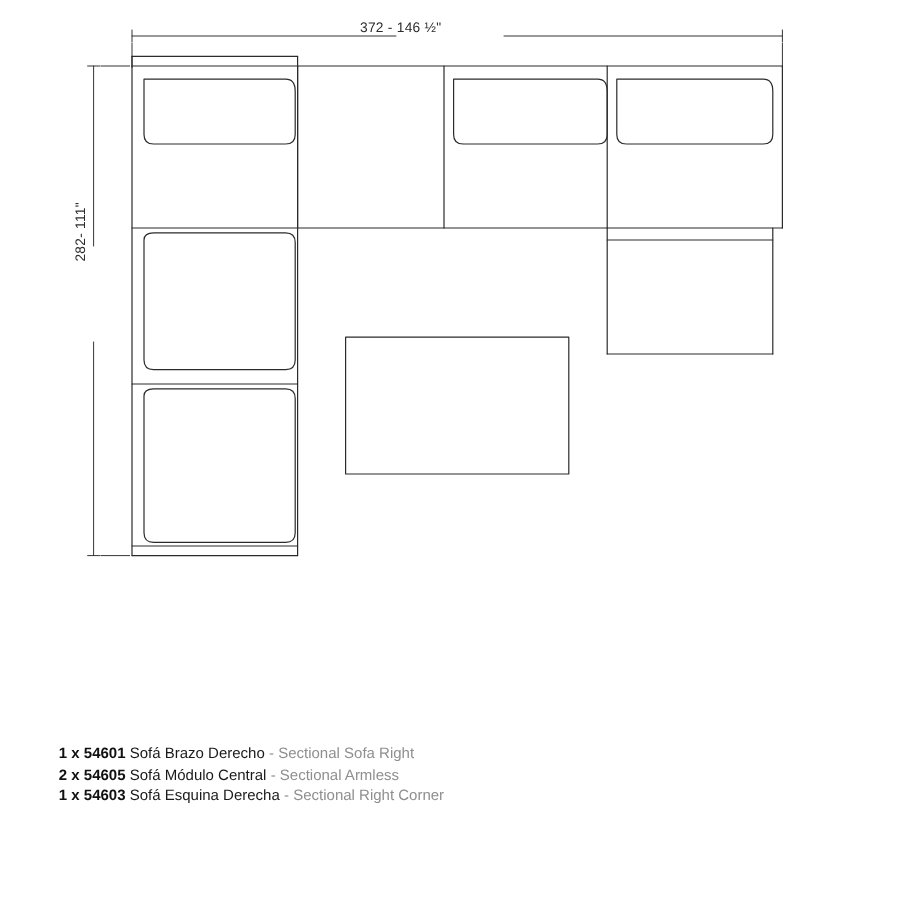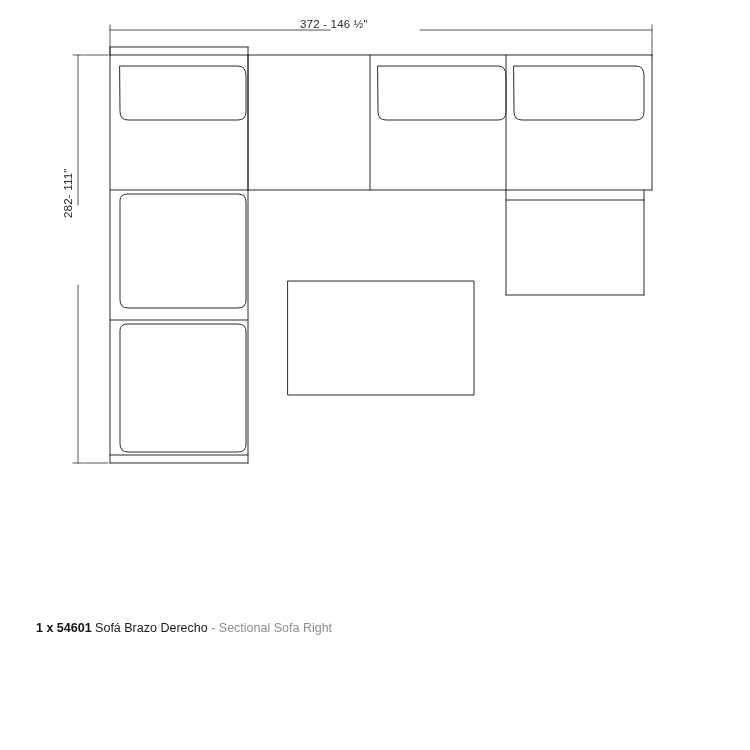--- a/index.html
+++ b/index.html
@@ -49,21 +49,21 @@
     position: absolute;
     left: 0;
     top: 0;
     width: 750px;
     height: 600px;
   }
 
   
   .legend {
     position: absolute;
-    left: 36px;
+    left: 49px;
     top: 620px;
     width: 680px;
   }
   .legend-row {
     font-size: 12.5px;
     line-height: 17.6px;
     white-space: nowrap;
     color: #1a1a1a;
   }
   .legend-qty {
@@ -164,15 +164,27 @@
     </g>
   </svg>
 
   <div class="legend">
     <div class="legend-row">
       <span class="legend-qty">1 x 54601</span>
       <span class="legend-name">Sofá Brazo Derecho</span>
       <span class="legend-en">-</span>
       <span class="legend-en">Sectional Sofa Right</span>
     </div>
+    <div class="legend-row">
+      <span class="legend-qty">2 x 54605</span>
+      <span class="legend-name">Sofá Módulo Central</span>
+      <span class="legend-en">-</span>
+      <span class="legend-en">Sectional Armless</span>
+    </div>
+    <div class="legend-row">
+      <span class="legend-qty">1 x 54603</span>
+      <span class="legend-name">Sofá Esquina Derecha</span>
+      <span class="legend-en">-</span>
+      <span class="legend-en">Sectional Right Corner</span>
+    </div>
   </div>
 
 </div>
 
 </body></html>

